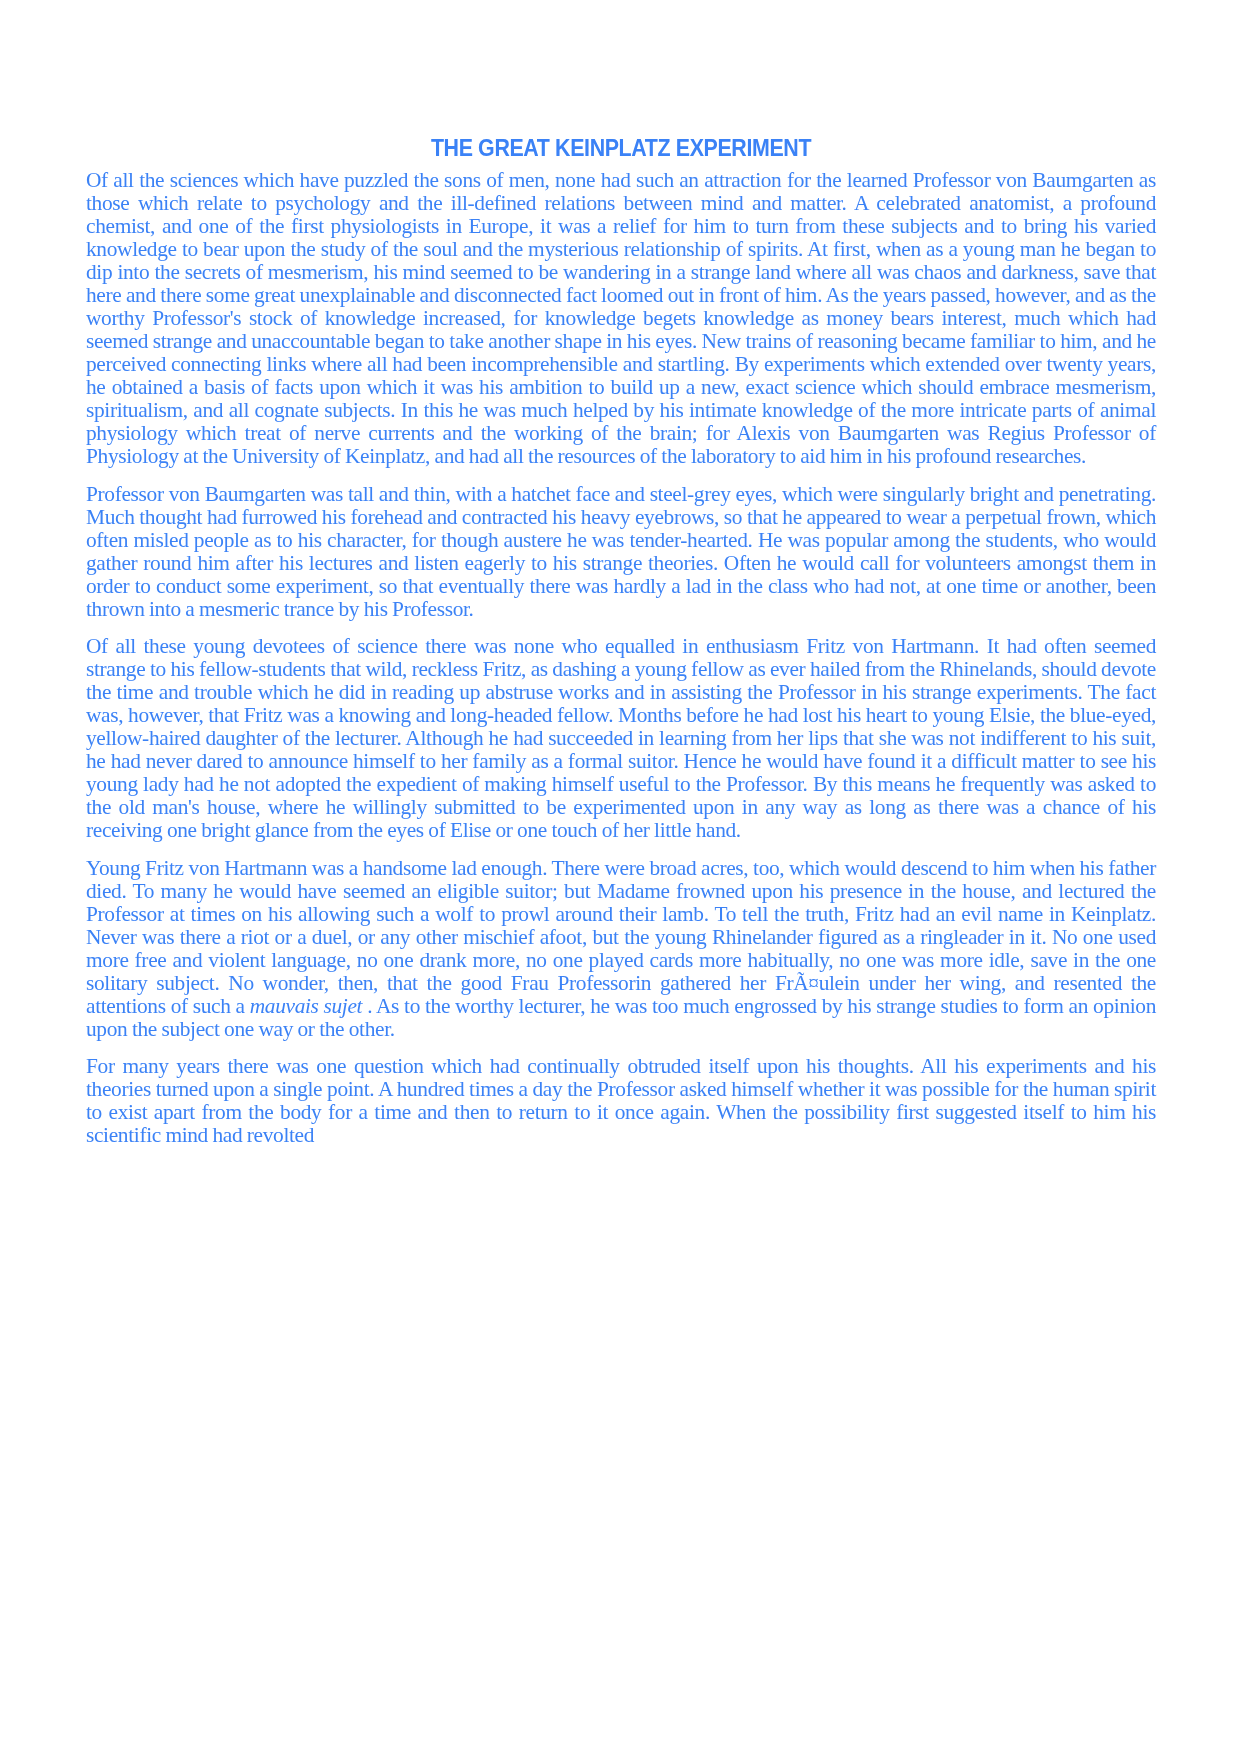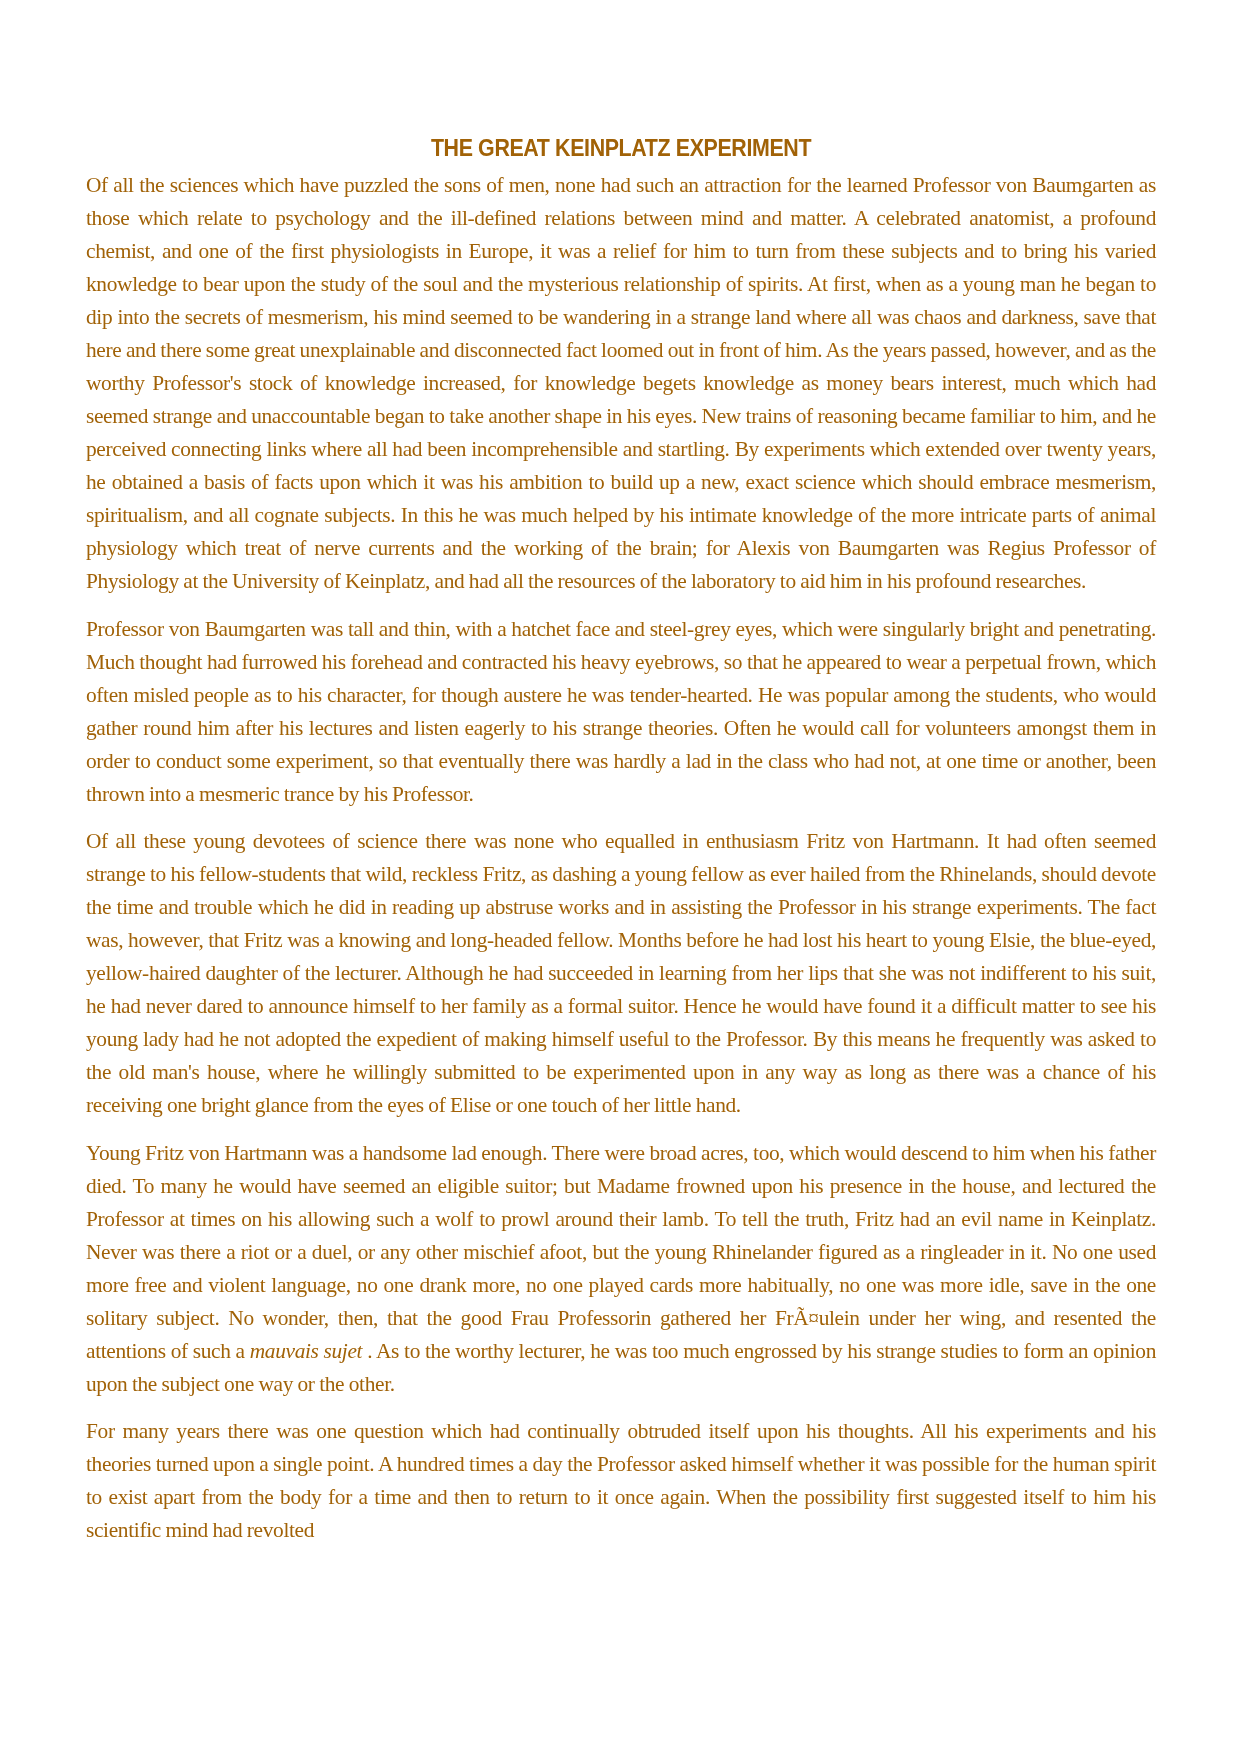--- a/index.html
+++ b/index.html
@@ -11,37 +11,37 @@
       width: 1242px;
       height: 1755px;
       position: relative;
       overflow: hidden;
     }
     .page {
       position: absolute;
       left: 86px;
       top: 134px;
       width: 1070px;
-      color: #a16207;
+      color: #3b82f6;
     }
     .title {
       font-family: "Liberation Sans", "DejaVu Sans", sans-serif;
       font-weight: bold;
       font-size: 23px;
       letter-spacing: -0.4px;
       text-align: center;
       margin: 0 0 7px 0;
       line-height: 28px;
       transform: scaleX(0.93);
       transform-origin: center;
     }
     .para {
       font-family: "Liberation Serif", "DejaVu Serif", serif;
       font-size: 21.4px;
-      line-height: 33px;
+      line-height: 23px;
       text-align: justify;
       text-align-last: left;
       margin: 0 0 14.5px 0;
       letter-spacing: -0.35px;
       word-spacing: -0.5px;
       hyphens: none;
     }
     .para em {
     }
   </style>

